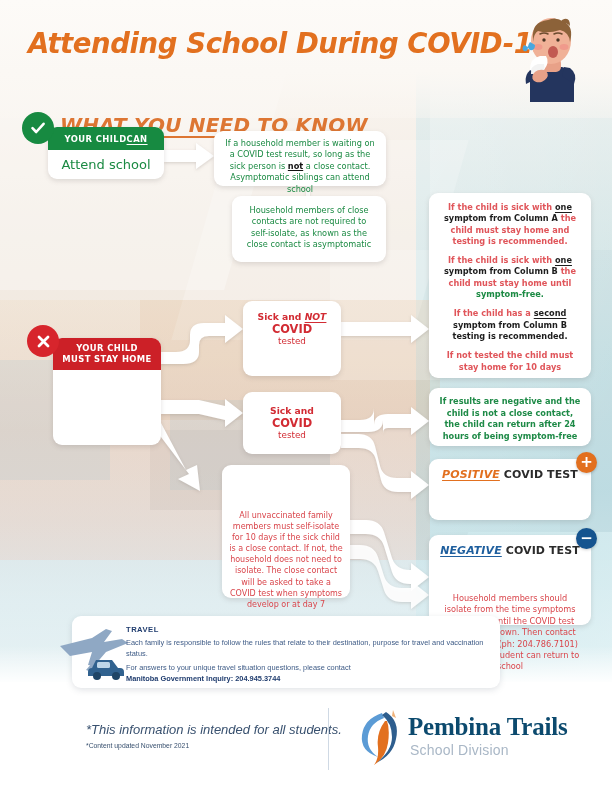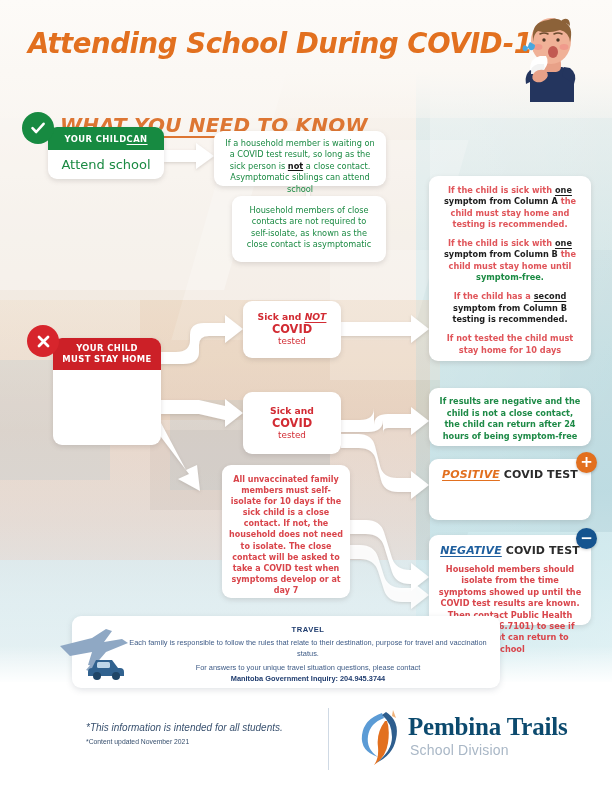--- a/index.html
+++ b/index.html
@@ -128,37 +128,37 @@
     font-family:"DejaVu Sans", sans-serif; font-weight:600;
   }
   .card-must .body .big { font-size: 10.2px; }
 
   .txt-green {
     color: #1B8A43; font-family:"DejaVu Sans", sans-serif;
     font-weight: 500; font-size: 8.2px; line-height: 11.4px;
   }
   .txt-red {
     color: #D9454B; font-family:"DejaVu Sans", sans-serif;
-    font-weight: 700; font-size: 8.2px; line-height: 11.4px;
+    font-weight: 400; font-size: 8.2px; line-height: 11.4px; margin-top: 36px;
   }
 
   .card-g1 { left: 214px; top: 131px; width: 172px; height: 55px; padding: 7px 8px 0; }
   .card-g2 { left: 232px; top: 196px; width: 154px; height: 66px; padding: 9px 10px 0; }
 
-  .card-sick1 { left: 243px; top: 301px; width: 98px; height: 57px; padding: 10px 6px 8px; }
+  .card-sick1 { left: 243px; top: 301px; width: 98px; height: 75px; padding: 10px 6px 8px; }
   .card-sick2 { left: 243px; top: 392px; width: 98px; height: 62px; padding: 13px 6px 0; }
   .sick-line1 { color:#D22B33; font-size: 9.2px; font-family:"DejaVu Sans",sans-serif; font-weight:600;}
   .sick-line1 i { font-style: italic; font-weight:800; text-decoration: underline; text-underline-offset:2px;}
   .sick-big { color:#D22B33; font-size: 11.4px; font-family:"DejaVu Sans",sans-serif; font-weight:700; line-height:14px;}
   .sick-small { color:#D22B33; font-size: 8.8px; font-family:"DejaVu Sans",sans-serif; font-weight:500; }
 
   .card-unvax { left: 222px; top: 465px; width: 128px; height: 133px; padding: 9px 7px 0; }
   .card-unvax .txt-red { font-size: 8px; line-height: 11.1px; }
 
-  .card-col { left: 429px; top: 176px; width: 162px; height: 185px; padding: 9px 9px 0; }
+  .card-col { left: 429px; top: 193px; width: 162px; height: 185px; padding: 9px 9px 0; }
   .card-col p { margin-bottom: 8px; color:#E0555A; font-family:"DejaVu Sans",sans-serif;
                 font-weight:600; font-size: 8.2px; line-height: 11.3px; }
   .card-col p:last-child { margin-bottom:0; }
   .card-col .blk { color:#1d1d1d; font-weight:700; }
   .card-col .blk u { text-decoration: underline; text-underline-offset:1.5px; }
   .card-col .grn { color:#1B8A43; font-weight:700; }
 
   .card-neg24 { left: 429px; top: 388px; width: 162px; height: 58px; padding: 8px 9px 0; }
   .card-neg24 .txt-green { font-size: 8.2px; line-height: 11.5px; font-weight:600; color:#1E8A47;}
 
@@ -182,36 +182,36 @@
 
   
   .flow-svg { position:absolute; inset:0; pointer-events:none; }
 
   
   .travel {
     position:absolute; left: 72px; top: 616px; width: 428px; height: 72px;
     background: #fff; border-radius: 9px; box-shadow: 0 2px 6px rgba(90,100,115,.18);
   }
   .travel .ico { position:absolute; left:-20px; top: 8px; width: 86px; height: 56px; }
-  .travel .tx { position:absolute; left: 54px; top: 9px; right: 10px; text-align: center; }
+  .travel .tx { position:absolute; left: 54px; top: 9px; right: 10px; }
   .travel h4 {
     font-family:"Liberation Sans", sans-serif; font-weight:700; font-size: 7.6px;
     color:#1F3C6E; letter-spacing:.5px; margin-bottom: 4px;
   }
   .travel p {
     font-family:"Liberation Sans", sans-serif; font-size: 7.4px; color:#3E5B86;
     line-height: 10.6px; margin-bottom: 4px;
   }
   .travel p b { font-weight:700; color:#1F3C6E; }
 
   
   .disc { position:absolute; left: 86px; top: 722px; }
   .disc .l1 {
     font-family:"Liberation Sans", sans-serif; font-style: italic;
-    font-size: 10px; color:#39516F; margin-bottom: 5px;
+    font-size: 13px; color:#39516F; margin-bottom: 5px;
   }
   .disc .l2 { font-family:"Liberation Sans", sans-serif; font-size: 6.8px; color:#39516F; }
   .vrule { position:absolute; left: 328px; top: 708px; width:1px; height: 62px; background:#cfd9e4; }
   .logo { position:absolute; left: 352px; top: 707px; width: 200px; height: 62px; }
   .logo .mark { position:absolute; left:0; top: 2px; width: 56px; height: 58px; }
   .logo .l-main {
     position:absolute; left: 56px; top: 6px;
     font-family:"Liberation Serif", serif; font-weight:700; font-size: 25px;
     color:#0c4a6e; letter-spacing:-.2px; white-space:nowrap;
   }

